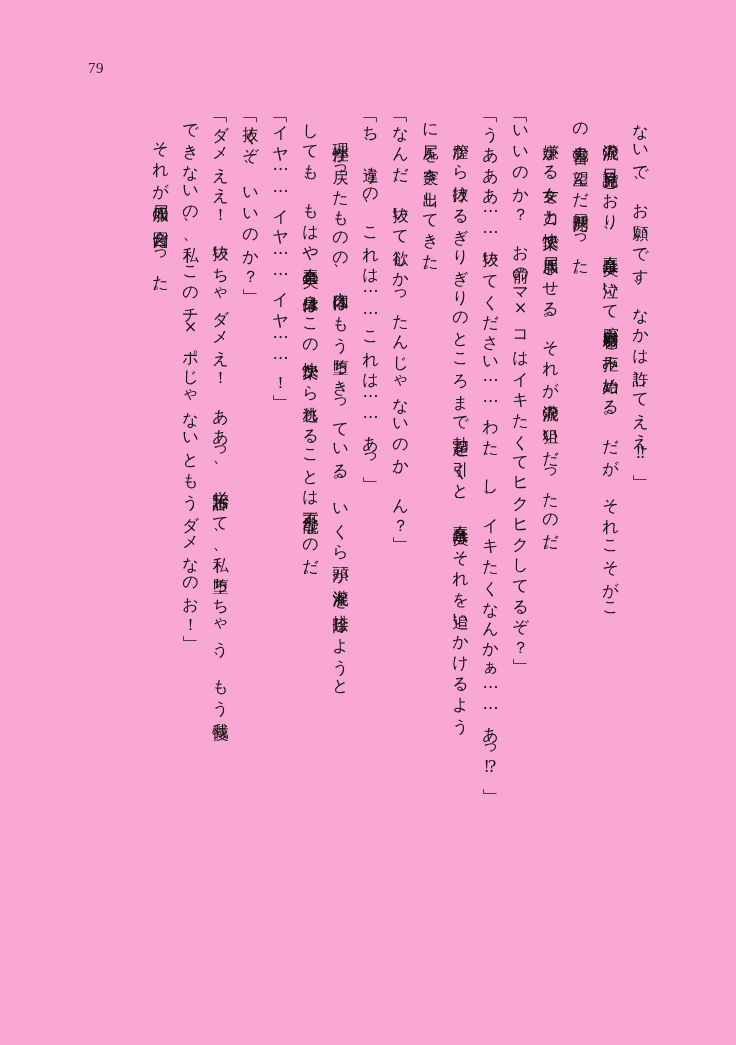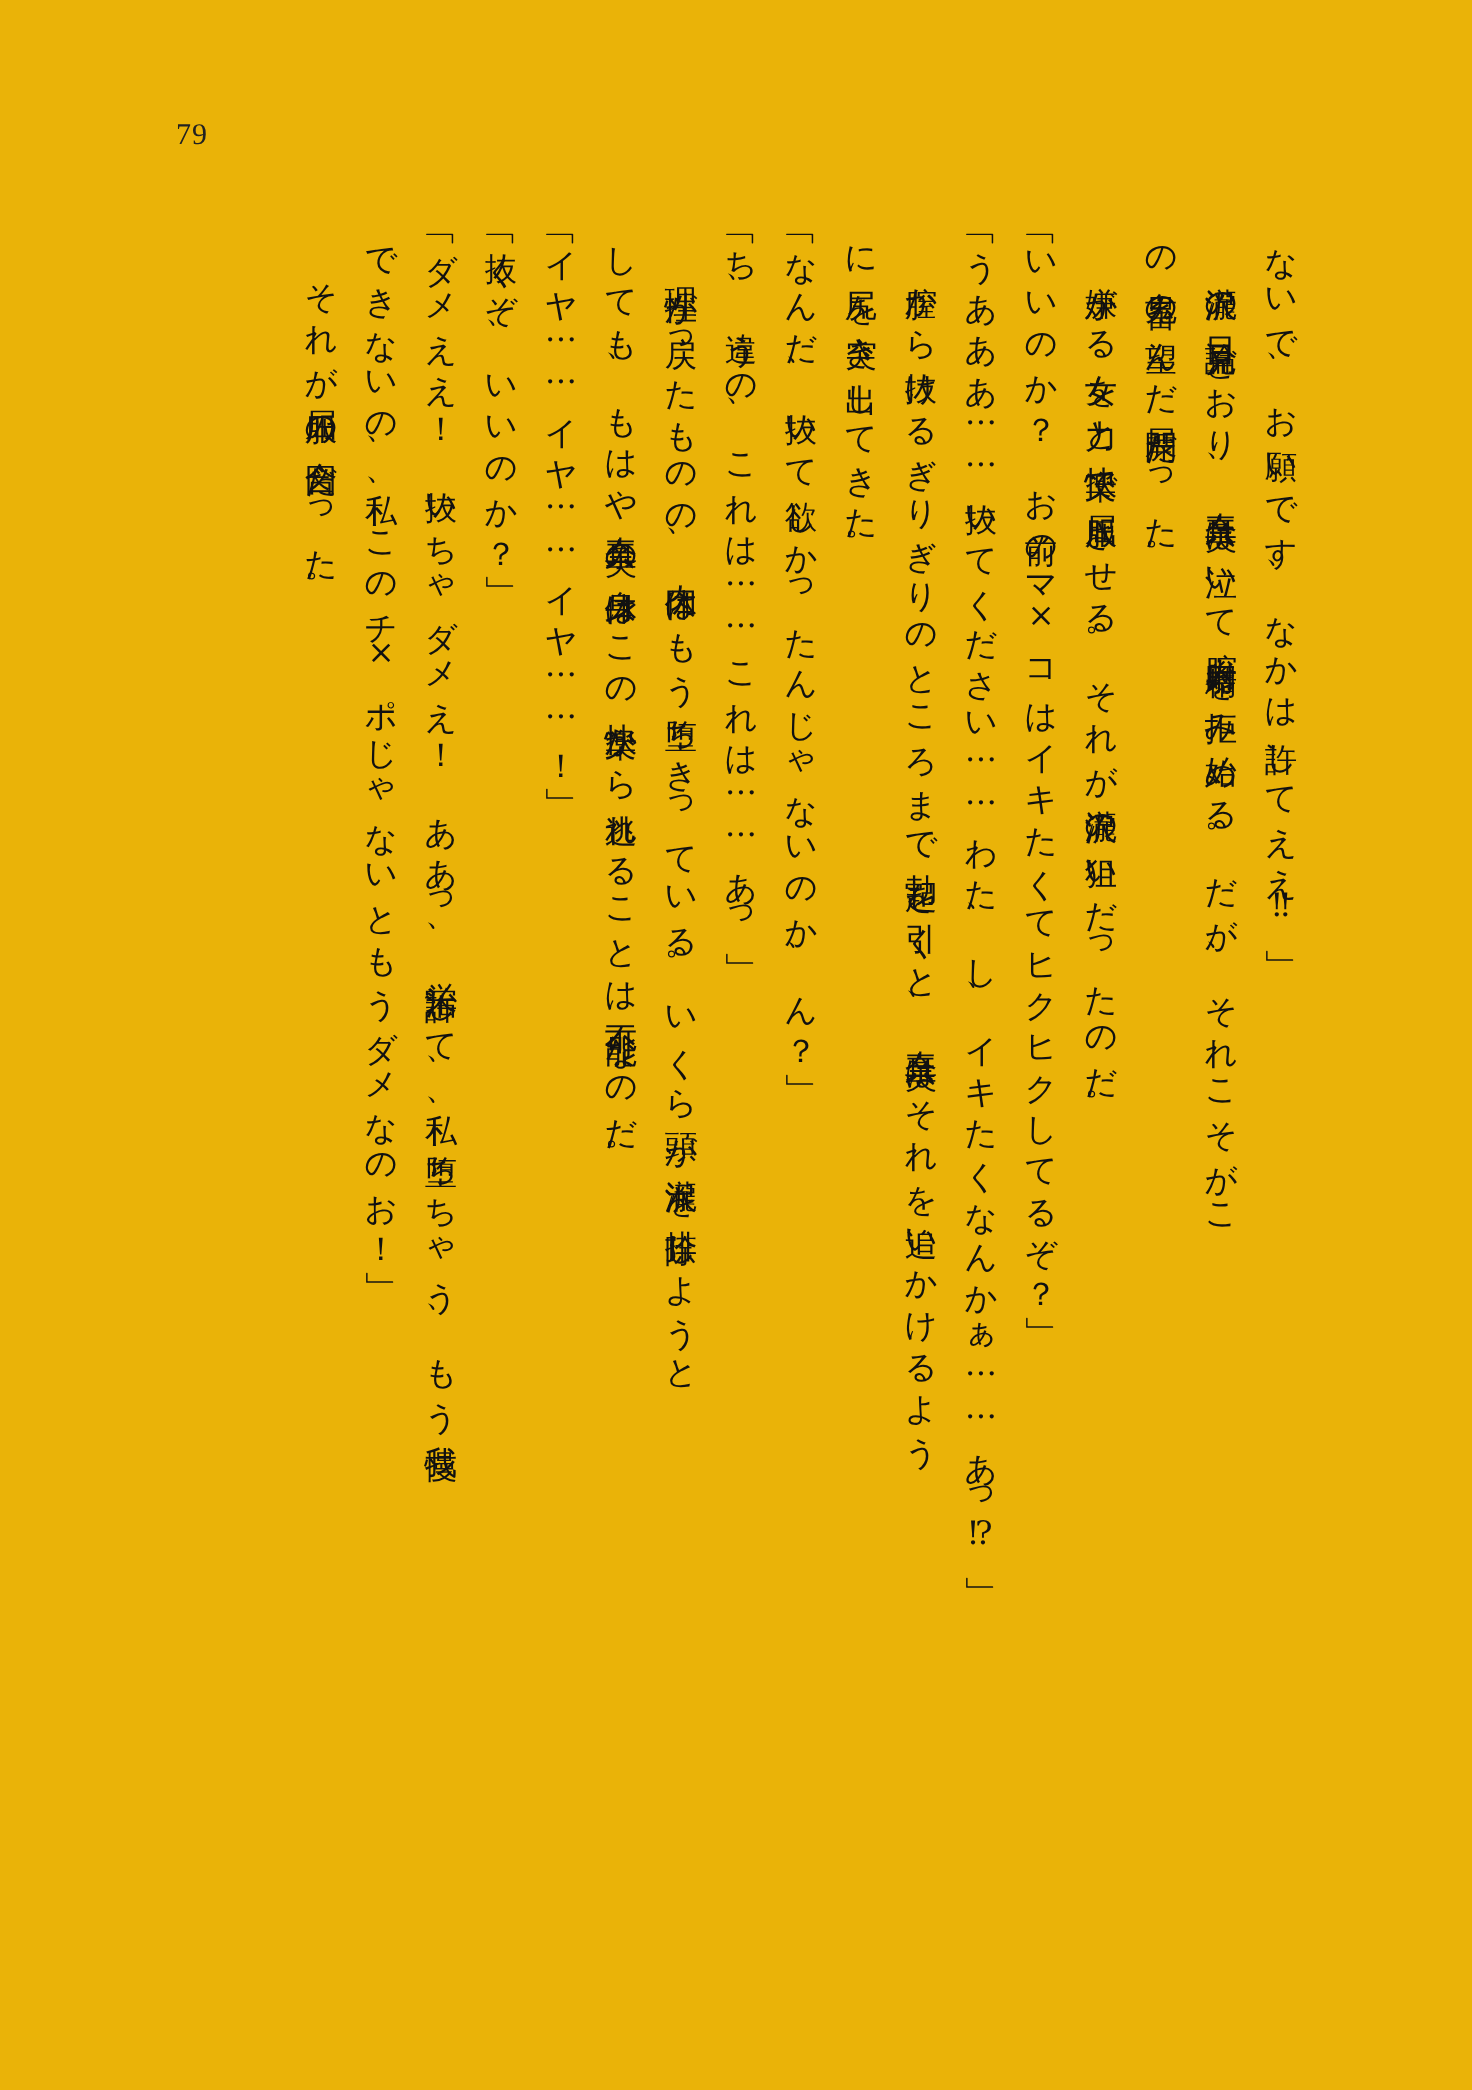--- a/index.html
+++ b/index.html
@@ -11,21 +11,21 @@
     width: 736px;
     height: 1045px;
     font-family: "DejaVu Serif", "Liberation Serif", serif;
     color: #1a1a1a;
     position: relative;
     overflow: hidden;
   }
   .page {
     position: absolute;
     inset: 0;
-    background: #eab308;
+    background: #f9a8d4;
   }
   .page-number {
     position: absolute;
     top: 60px;
     left: 88px;
     font-size: 15px;
     color: #222;
     letter-spacing: 0.5px;
     font-family: "Liberation Serif", serif;
   }

